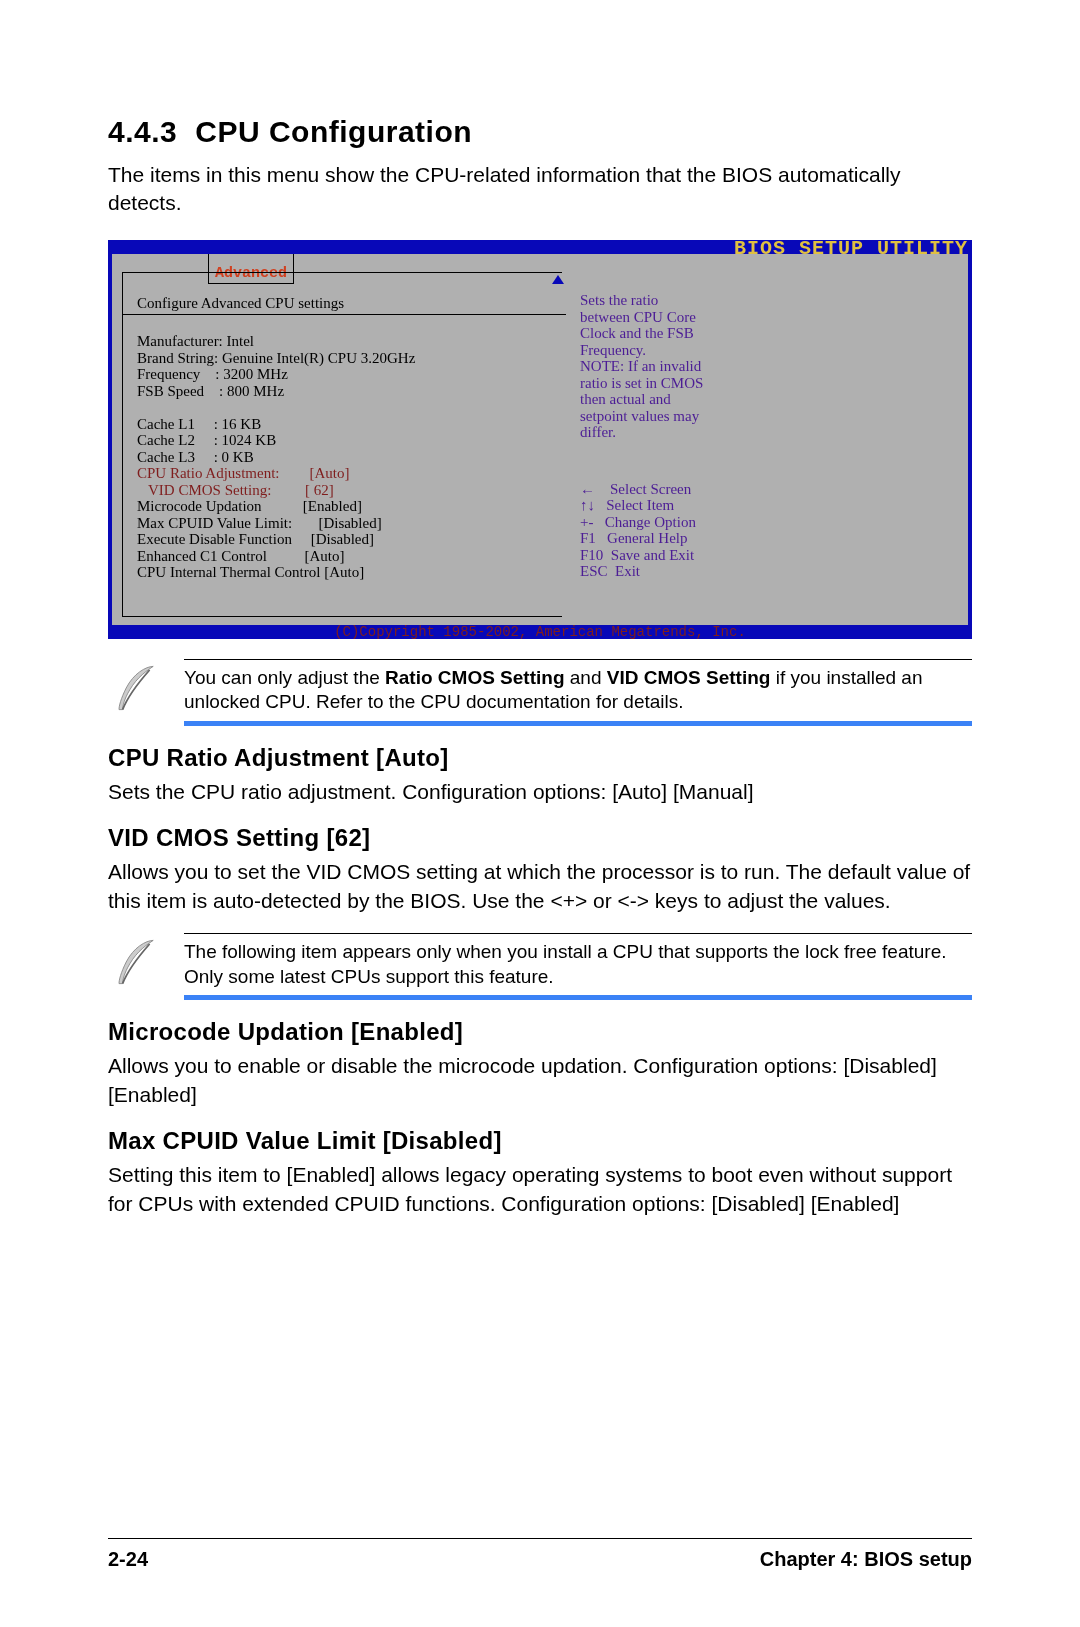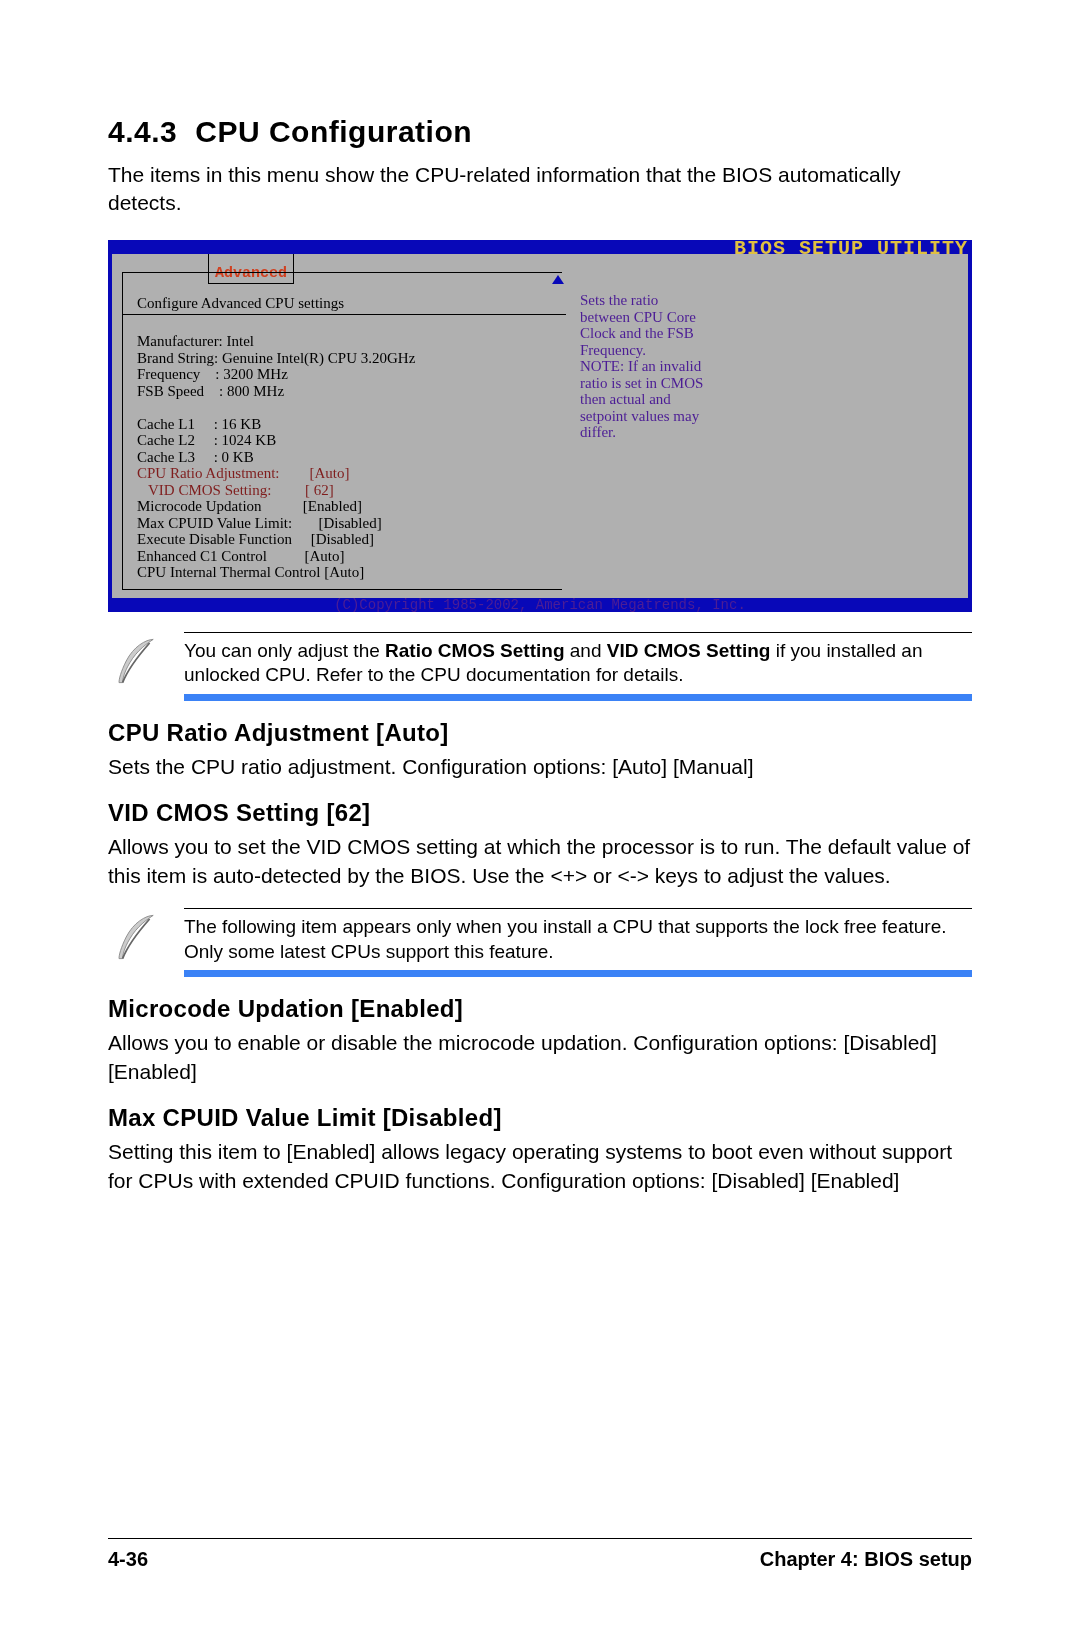--- a/index.html
+++ b/index.html
@@ -94,36 +94,36 @@
     padding: 4px 8px 4px 8px;
     color: #4c1d95;
     white-space: pre;
     position: relative;
   }
   .nav-keys { margin-top: 40px; white-space: pre; }
   .bios-footer {
     position: absolute;
     left: 0; right: 0; bottom: -16px;
     text-align: center;
-    color: #4c1d95;
+    color: #7f1d1d;
     font-size: 14px;
     font-family: "Courier New", monospace;
   }
 
   
   .note-block { display: flex; align-items: flex-start; gap: 18px; margin-bottom: 12px; }
   .note-block .feather {
     width: 58px; height: 58px;
     flex-shrink: 0;
     display: flex; align-items: center; justify-content: center;
   }
   .note-block .note-text {
     flex: 1;
     border-top: 1px solid #000;
-    border-bottom: 7px solid #3b82f6;
+    border-bottom: 5px solid #3b82f6;
     padding: 6px 0;
     font-size: 19px;
     line-height: 1.3;
   }
   .note-text b { font-weight: bold; }
 
   h2.subhead {
     font-weight: bold;
     font-size: 24px;
     letter-spacing: 0.3px;
@@ -187,20 +187,26 @@
     <div class="bios-right">
 <span>Sets the ratio
 between CPU Core
 Clock and the FSB
 Frequency.
 NOTE: If an invalid
 ratio is set in CMOS
 then actual and
 setpoint values may
 differ.</span>
+<div class="nav-keys" id="bios-nav"><span>←    Select Screen</span>
+<span>↑↓   Select Item</span>
+<span>+-   Change Option</span>
+<span>F1   General Help</span>
+<span>F10  Save and Exit</span>
+<span>ESC  Exit</span></div>
     </div>
   </div>
   <div class="bios-footer">(C)Copyright 1985-2002, American Megatrends, Inc.</div>
 </div>
 
 <div class="note-block">
   <div class="feather">
     <svg viewBox="0 0 60 60" width="54" height="54">
       <path d="M48 6 C40 6 26 14 18 30 C12 42 10 50 10 54 L14 54 C14 50 16 42 22 32 C30 18 42 10 48 6 Z" fill="#ccc" stroke="#888"></path>
       <path d="M14 54 C18 44 28 28 44 10" stroke="#666" fill="none" stroke-width="2"></path>
@@ -228,15 +234,15 @@
 </div>
 
 <h2 class="subhead">Microcode Updation [Enabled]</h2>
 <p class="body">Allows you to enable or disable the microcode updation. Configuration options: [Disabled] [Enabled]</p>
 
 <h2 class="subhead">Max CPUID Value Limit [Disabled]</h2>
 <p class="body">Setting this item to [Enabled] allows legacy operating systems to boot even without support for CPUs with extended CPUID functions. Configuration options: [Disabled] [Enabled]</p>
 
 <div class="page-footer-line"></div>
 <div class="page-footer">
-  <span>4-36</span>
+  <span>2-24</span>
   <span>Chapter 4: BIOS setup</span>
 </div>
 
 </body></html>

